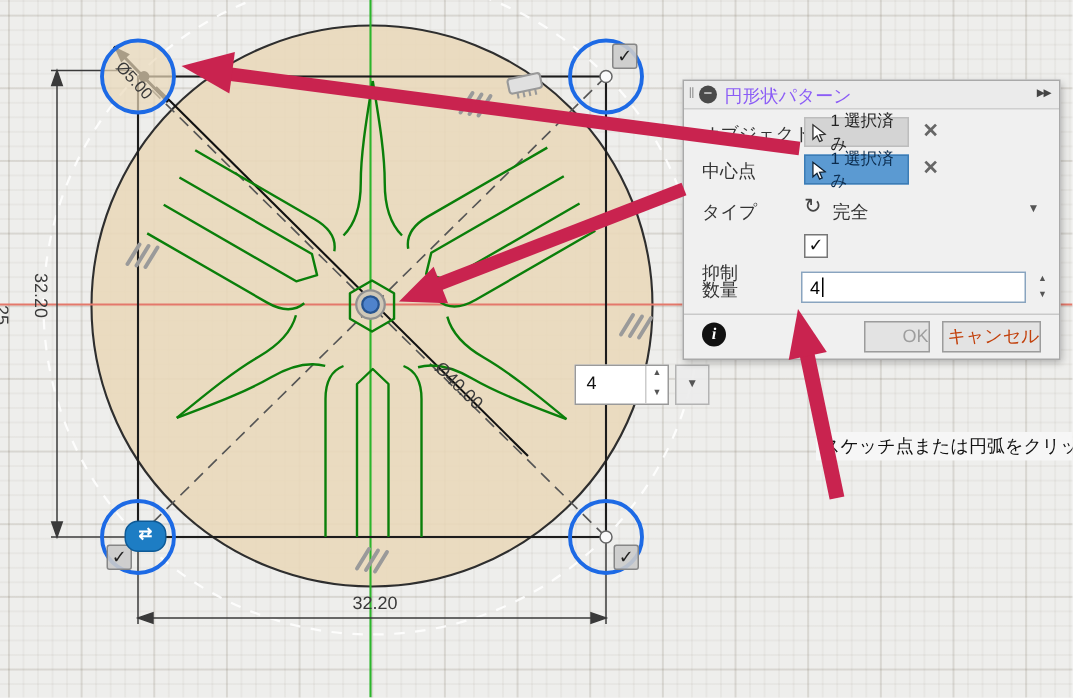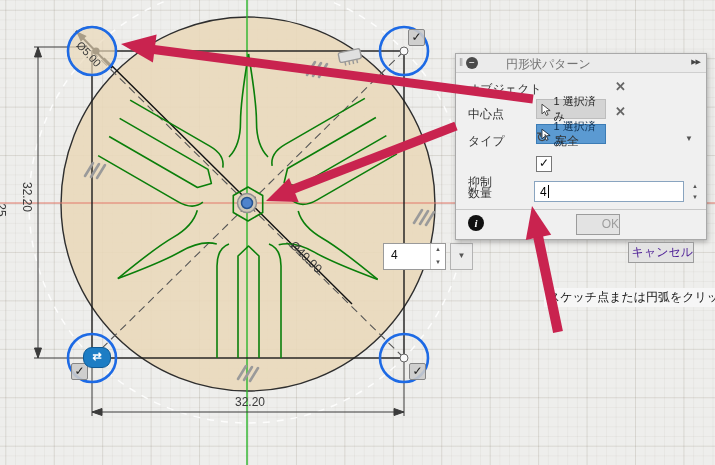--- a/index.html
+++ b/index.html
@@ -50,25 +50,25 @@
     color:#111;font-size:12px;line-height:19px;padding-left:4px;white-space:nowrap;overflow:hidden;z-index:2;}
 
   
   .dialog{position:absolute;left:455px;top:53px;width:250px;height:185px;background:#f0f0f0;
     border:1px solid #a9a9a9;box-shadow:1px 2px 5px rgba(0,0,0,.28);font-size:12px;color:#333;}
   .dlg-title{position:absolute;left:0;top:0;right:0;height:18px;background:#ebebeb;
     border-bottom:1px solid #cfcfcf;}
   .dlg-grip{position:absolute;left:3px;top:3px;color:#9a9a9a;font-size:10px;letter-spacing:-1px;}
   .dlg-collapse{position:absolute;left:10px;top:3px;width:12px;height:12px;border-radius:50%;
     background:#4a4a4a;color:#fff;font-size:10px;line-height:11px;text-align:center;}
-  .dlg-titletext{position:absolute;left:27px;top:2px;font-size:12px;color:#737373;margin-left:23px;}
+  .dlg-titletext{position:absolute;left:27px;top:2px;font-size:12px;color:#8b5cf6;}
   .dlg-expand{position:absolute;right:6px;top:4px;font-size:7px;color:#444;letter-spacing:-1px;}
   .dlg-label{position:absolute;left:12px;white-space:nowrap;}
   .sel-btn{position:absolute;left:80px;width:70px;height:20px;display:flex;align-items:center;
-    gap:3px;padding-left:4px;box-sizing:border-box;margin-top:21px;}
+    gap:3px;padding-left:4px;box-sizing:border-box;}
   .sel-gray{background:#d4d4d4;border:1px solid #bdbdbd;color:#222;}
   .sel-blue{background:#5b9ad2;border:1px solid #3c7cb5;color:#0b2b4c;}
   .sel-btn .txt{font-size:11px;}
   .clear-x{position:absolute;left:159px;color:#666;font-size:13px;font-weight:bold;cursor:default;}
   .type-icon{position:absolute;left:80px;top:75px;font-size:14px;color:#444;}
   .type-caret{position:absolute;left:229px;top:80px;font-size:8px;color:#555;}
   .chk{position:absolute;left:80px;top:102px;width:14px;height:14px;background:#fff;
     border:1px solid #777;font-size:12px;line-height:13px;text-align:center;color:#111;}
   .qty-input{position:absolute;left:78px;top:127px;width:150px;height:21px;background:#fff;
     border:1px solid #89a4bf;box-sizing:border-box;display:flex;align-items:center;}
@@ -77,21 +77,21 @@
   .qty-spin{position:absolute;left:233px;top:127px;width:12px;height:21px;display:flex;
     flex-direction:column;}
   .qty-spin span{flex:1;font-size:6px;color:#555;text-align:center;line-height:10px;}
   .dlg-footer{position:absolute;left:0;right:0;top:155px;bottom:0;border-top:1px solid #c9c9c9;}
   .info-icon{position:absolute;left:12px;top:5px;width:16px;height:16px;border-radius:50%;
     background:#111;color:#fff;font-size:11px;font-style:italic;font-weight:bold;
     text-align:center;line-height:16px;font-family:"Liberation Serif",serif;}
   .btn{position:absolute;top:4px;height:21px;background:#e3e3e3;border:1px solid #9c9c9c;
     font-size:12px;text-align:right;line-height:19px;box-sizing:border-box;}
   .btn-ok{left:120px;width:44px;color:#9e9e9e;}
-  .btn-cancel{left:172px;width:66px;color:#4c1d95;margin-top:28px;}
+  .btn-cancel{left:172px;width:66px;color:#c2410c;}
 </style>
 </head>
 <body>
 
 <div class="stage">
 
   <svg class="abs lyr-sketch" width="715" height="465" viewBox="0 0 715 465">
 
     <circle cx="248" cy="204" r="219" fill="none" stroke="rgba(255,255,255,.85)" stroke-width="1.5" stroke-dasharray="7 7"></circle>
 

